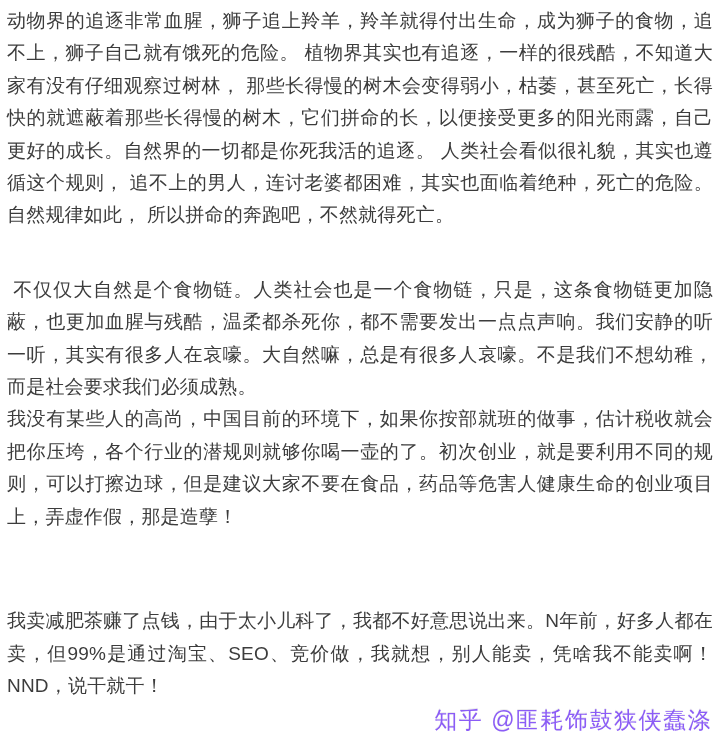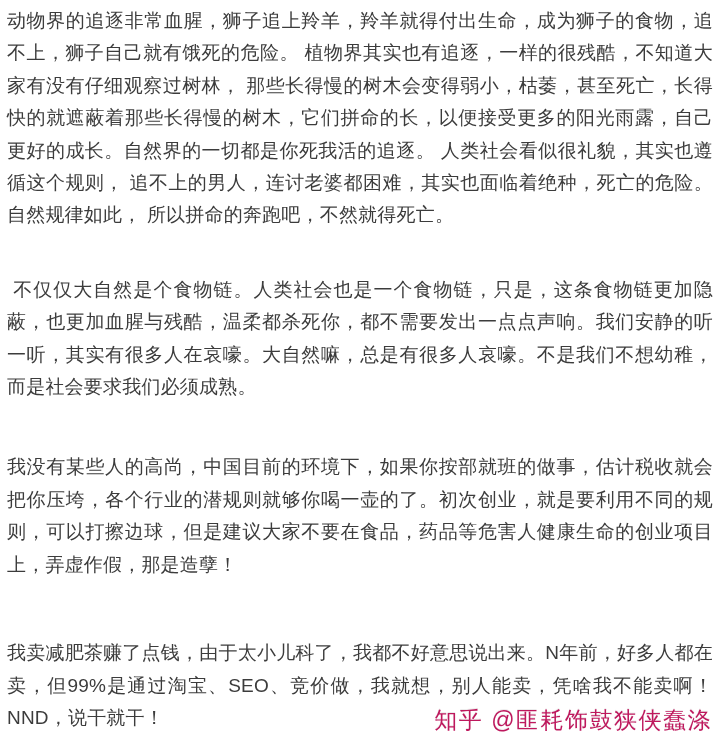--- a/index.html
+++ b/index.html
@@ -22,30 +22,30 @@
     font-size: 19px;
     line-height: 32.4px;
     text-align: justify;
     letter-spacing: 0.2px;
   }
   .para {
     margin: 0;
     white-space: pre-wrap;
   }
   .para.p1 { margin-bottom: 42px; }
-  .para.p2 { margin-bottom: 48px; }
-  .para.p3 { margin-bottom: 56px; }
+  .para.p2 { }
+  .para.p3 { margin-bottom: 72px; }
   .para.p4 { margin-bottom: 12px; }
   .watermark {
     position: absolute;
     right: 8px;
     bottom: 8px;
     font-size: 23px;
     letter-spacing: 1.5px;
-    color: #be185d;
+    color: #8b5cf6;
     text-shadow: 0 1px 0 rgba(255,255,255,0.9), 0 -1px 0 rgba(200,200,200,0.35);
     white-space: nowrap;
     user-select: none;
   }
 </style>
 </head>
 <body>
 
 <main class="article">
   <p class="para p1">动物界的追逐非常血腥，狮子追上羚羊，羚羊就得付出生命，成为狮子的食物，追不上，狮子自己就有饿死的危险。 植物界其实也有追逐，一样的很残酷，不知道大家有没有仔细观察过树林， 那些长得慢的树木会变得弱小，枯萎，甚至死亡，长得快的就遮蔽着那些长得慢的树木，它们拼命的长，以便接受更多的阳光雨露，自己更好的成长。自然界的一切都是你死我活的追逐。 人类社会看似很礼貌，其实也遵循这个规则， 追不上的男人，连讨老婆都困难，其实也面临着绝种，死亡的危险。 自然规律如此， 所以拼命的奔跑吧，不然就得死亡。</p>

